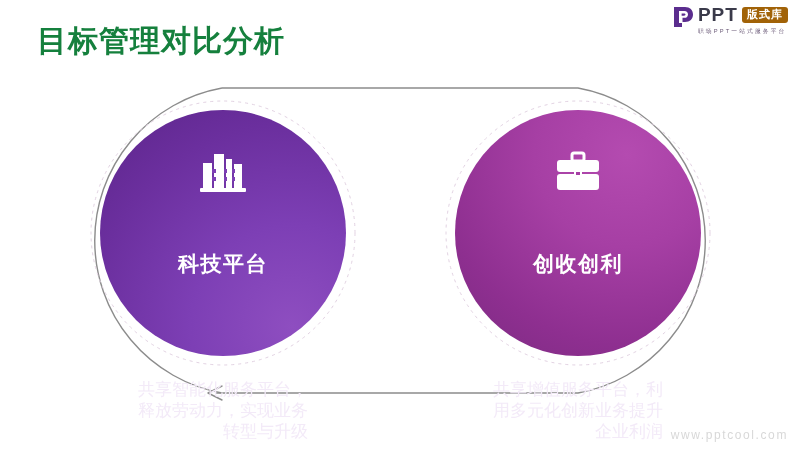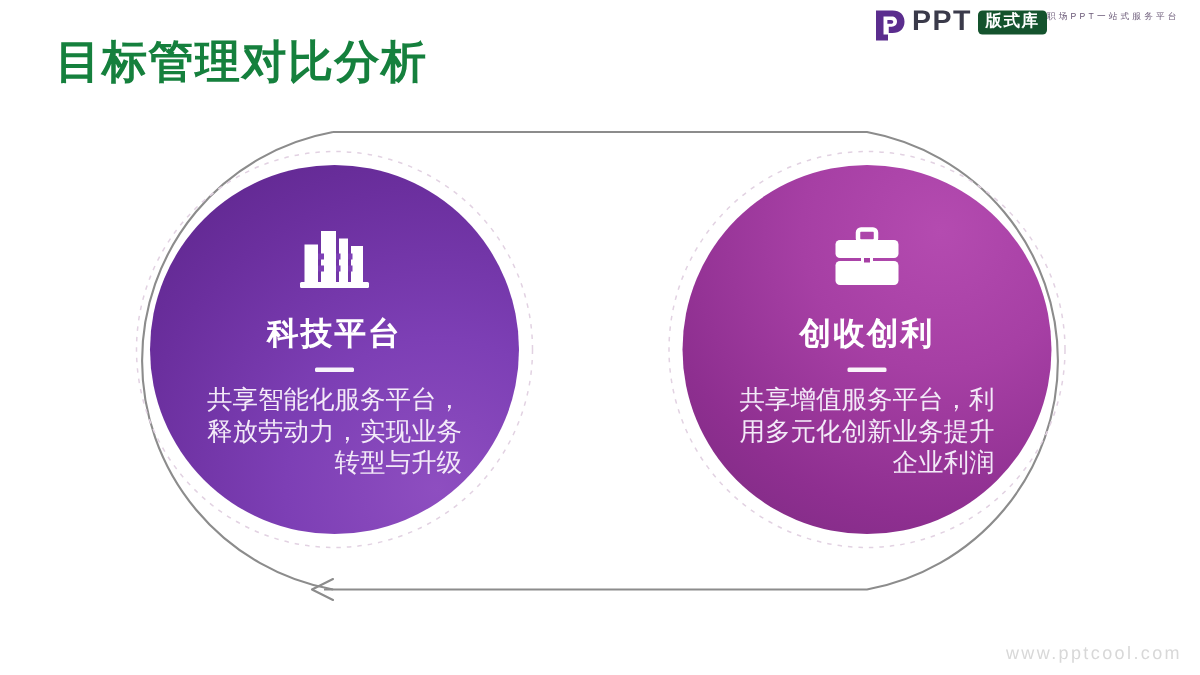--- a/index.html
+++ b/index.html
@@ -40,37 +40,37 @@
     height: 32px;
   }
   .logo-mark {
     width: 24px;
     height: 24px;
     margin-right: 3px;
     flex: 0 0 auto;
   }
   .logo-textwrap {
     display: flex;
-    flex-direction: row;
+    flex-direction: column;
     align-items: flex-start;
   }
   .logo-row {
     display: flex;
     align-items: center;
   }
   .logo-ppt {
     font-size: 19px;
     font-weight: bold;
     color: #3a3a4a;
     letter-spacing: 1px;
     line-height: 20px;
   }
   .logo-badge {
     margin-left: 4px;
-    background: #14532d;
+    background: #a16207;
     color: #ffffff;
     font-size: 11px;
     font-weight: bold;
     border-radius: 3px;
     padding: 2px 5px 3px 5px;
     line-height: 11px;
     letter-spacing: 1px;
   }
   .logo-sub {
     font-size: 6px;
@@ -95,20 +95,21 @@
   .node {
     position: absolute;
     width: 246px;
     height: 246px;
     border-radius: 50%;
     display: flex;
     flex-direction: column;
     align-items: center;
     color: #ffffff;
     text-align: center;
+    gap: 42px;
   }
   .node-left {
     left: 100px;
     top: 110px;
     background: radial-gradient(circle at 78% 88%, #8e4ec0 0%, #7d3fb5 35%, #6b2f9e 70%, #5b2489 100%);
   }
   .node-right {
     left: 455px;
     top: 110px;
     background: radial-gradient(circle at 70% 18%, #b44bb0 0%, #a63fa4 35%, #8e2f90 72%, #7a2a80 100%);

